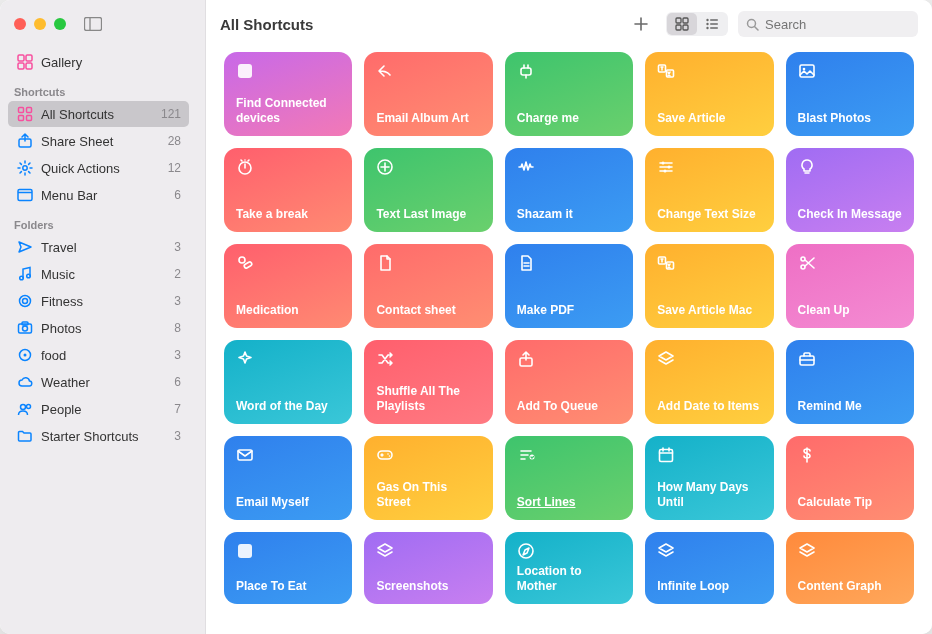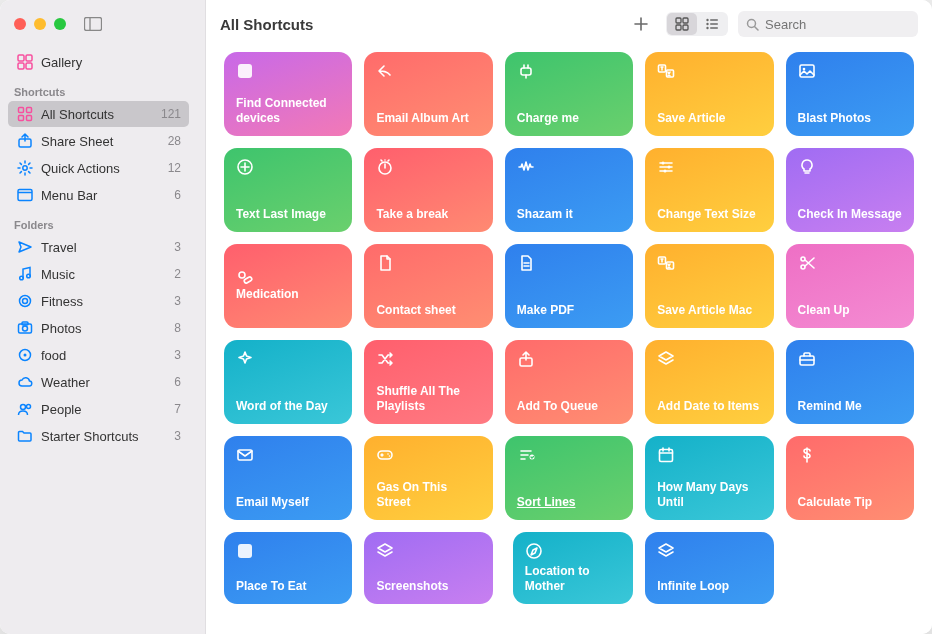--- a/index.html
+++ b/index.html
@@ -369,37 +369,37 @@
           <div class="tile" style="background: linear-gradient(160deg, rgb(47, 128, 237) 0%, rgb(60, 156, 243) 100%);">
     <div class="tile-icon">
               <svg width="18" height="18" viewBox="0 0 18 18">
                 <rect x="2" y="3" width="14" height="12" rx="1.5" stroke="white" stroke-width="1.6" fill="none" stroke-linecap="round" stroke-linejoin="round"></rect>
                 <circle cx="6" cy="7" r="1.3" fill="white"></circle>
                 <path d="M2 13l4-4 3 3 3-3 4 4" stroke="white" stroke-width="1.6" fill="none" stroke-linecap="round" stroke-linejoin="round"></path>
               </svg>
             </div>
     <div class="tile-label">Blast Photos</div>
           </div>
+          <div class="tile" style="background: linear-gradient(160deg, rgb(255, 95, 109) 0%, rgb(255, 138, 114) 100%);">
+    <div class="tile-icon">
+              <svg width="18" height="18" viewBox="0 0 18 18">
+                <circle cx="9" cy="10" r="6" stroke="white" stroke-width="1.6" fill="none" stroke-linecap="round" stroke-linejoin="round"></circle>
+                <path d="M9 10V6M9 2h0M6 3l-1-1M12 3l1-1" stroke="white" stroke-width="1.6" fill="none" stroke-linecap="round" stroke-linejoin="round"></path>
+              </svg>
+            </div>
+    <div class="tile-label">Take a break</div>
+          </div>
           <div class="tile" style="background: linear-gradient(160deg, rgb(62, 196, 109) 0%, rgb(106, 208, 109) 100%);">
     <div class="tile-icon">
               <svg width="18" height="18" viewBox="0 0 18 18">
                 <circle cx="9" cy="9" r="7" stroke="white" stroke-width="1.6" fill="none" stroke-linecap="round" stroke-linejoin="round"></circle>
                 <path d="M9 5v8M5 9h8" stroke="white" stroke-width="1.6" fill="none" stroke-linecap="round" stroke-linejoin="round"></path>
               </svg>
             </div>
     <div class="tile-label">Text Last Image</div>
-          </div>
-          <div class="tile" style="background: linear-gradient(160deg, rgb(255, 95, 109) 0%, rgb(255, 138, 114) 100%);">
-    <div class="tile-icon">
-              <svg width="18" height="18" viewBox="0 0 18 18">
-                <circle cx="9" cy="10" r="6" stroke="white" stroke-width="1.6" fill="none" stroke-linecap="round" stroke-linejoin="round"></circle>
-                <path d="M9 10V6M9 2h0M6 3l-1-1M12 3l1-1" stroke="white" stroke-width="1.6" fill="none" stroke-linecap="round" stroke-linejoin="round"></path>
-              </svg>
-            </div>
-    <div class="tile-label">Take a break</div>
           </div>
           <div class="tile" style="background: linear-gradient(160deg, rgb(47, 128, 237) 0%, rgb(60, 156, 243) 100%);">
     <div class="tile-icon">
               <svg width="18" height="18" viewBox="0 0 18 18">
                 <path d="M2 9h2l1-3 2 6 2-8 2 8 2-6 1 3h2" stroke="white" stroke-width="1.6" fill="none" stroke-linecap="round" stroke-linejoin="round"></path>
               </svg>
             </div>
     <div class="tile-label">Shazam it</div>
           </div>
           <div class="tile" style="background: linear-gradient(160deg, rgb(255, 176, 46) 0%, rgb(255, 207, 63) 100%);">
@@ -414,21 +414,21 @@
     <div class="tile-label">Change Text Size</div>
           </div>
           <div class="tile" style="background: linear-gradient(160deg, rgb(160, 108, 243) 0%, rgb(200, 127, 240) 100%);">
     <div class="tile-icon">
               <svg width="18" height="18" viewBox="0 0 18 18">
                 <path d="M9 2a5 5 0 00-3 9v2h6v-2a5 5 0 00-3-9zM7 15h4" stroke="white" stroke-width="1.6" fill="none" stroke-linecap="round" stroke-linejoin="round"></path>
               </svg>
             </div>
     <div class="tile-label">Check In Message</div>
           </div>
-          <div class="tile" style="background: linear-gradient(160deg, rgb(255, 95, 109) 0%, rgb(255, 138, 114) 100%); justify-content: center;">
+          <div class="tile" style="background: linear-gradient(160deg, rgb(255, 95, 109) 0%, rgb(255, 138, 114) 100%);">
     <div class="tile-icon">
               <svg width="18" height="18" viewBox="0 0 18 18">
                 <circle cx="6" cy="6" r="3" stroke="white" stroke-width="1.6" fill="none" stroke-linecap="round" stroke-linejoin="round"></circle>
                 <rect x="8" y="9" width="8" height="4" rx="2" transform="rotate(-30 12 11)" stroke="white" stroke-width="1.6" fill="none" stroke-linecap="round" stroke-linejoin="round"></rect>
               </svg>
             </div>
     <div class="tile-label">Medication</div>
           </div>
           <div class="tile" style="background: linear-gradient(160deg, rgb(255, 107, 107) 0%, rgb(255, 142, 114) 100%);">
     <div class="tile-icon">
@@ -566,33 +566,41 @@
     <div class="tile-label">Place To Eat</div>
           </div>
           <div class="tile short" style="background: linear-gradient(160deg, rgb(160, 108, 243) 0%, rgb(200, 127, 240) 100%);">
     <div class="tile-icon">
               <svg width="18" height="18" viewBox="0 0 18 18">
                 <path d="M9 2l7 4-7 4-7-4 7-4zM2 10l7 4 7-4" stroke="white" stroke-width="1.6" fill="none" stroke-linecap="round" stroke-linejoin="round"></path>
               </svg>
             </div>
     <div class="tile-label">Screenshots</div>
           </div>
-          <div class="tile short" style="background: linear-gradient(160deg, rgb(20, 177, 201) 0%, rgb(58, 199, 216) 100%); margin-left: 8px;">
+          <div class="tile short" style="background: linear-gradient(160deg, rgb(20, 177, 201) 0%, rgb(58, 199, 216) 100%);">
     <div class="tile-icon">
               <svg width="18" height="18" viewBox="0 0 18 18">
                 <circle cx="9" cy="9" r="7" stroke="white" stroke-width="1.6" fill="none" stroke-linecap="round" stroke-linejoin="round"></circle>
                 <path d="M12 6l-2 5-4 2 2-5 4-2z" stroke="white" stroke-width="1.6" fill="none" stroke-linecap="round" stroke-linejoin="round"></path>
               </svg>
             </div>
     <div class="tile-label">Location to Mother</div>
           </div>
           <div class="tile short" style="background: linear-gradient(160deg, rgb(47, 128, 237) 0%, rgb(60, 156, 243) 100%);">
     <div class="tile-icon">
               <svg width="18" height="18" viewBox="0 0 18 18">
                 <path d="M9 2l7 4-7 4-7-4 7-4zM2 10l7 4 7-4" stroke="white" stroke-width="1.6" fill="none" stroke-linecap="round" stroke-linejoin="round"></path>
               </svg>
             </div>
     <div class="tile-label">Infinite Loop</div>
+          </div>
+          <div class="tile short" style="background: linear-gradient(160deg, rgb(255, 138, 60) 0%, rgb(255, 167, 90) 100%);">
+    <div class="tile-icon">
+              <svg width="18" height="18" viewBox="0 0 18 18">
+                <path d="M9 2l7 4-7 4-7-4 7-4zM2 10l7 4 7-4" stroke="white" stroke-width="1.6" fill="none" stroke-linecap="round" stroke-linejoin="round"></path>
+              </svg>
+            </div>
+    <div class="tile-label">Content Graph</div>
           </div>
         </div>
     </div>
   </div>
 </div>
 
 </body></html>

